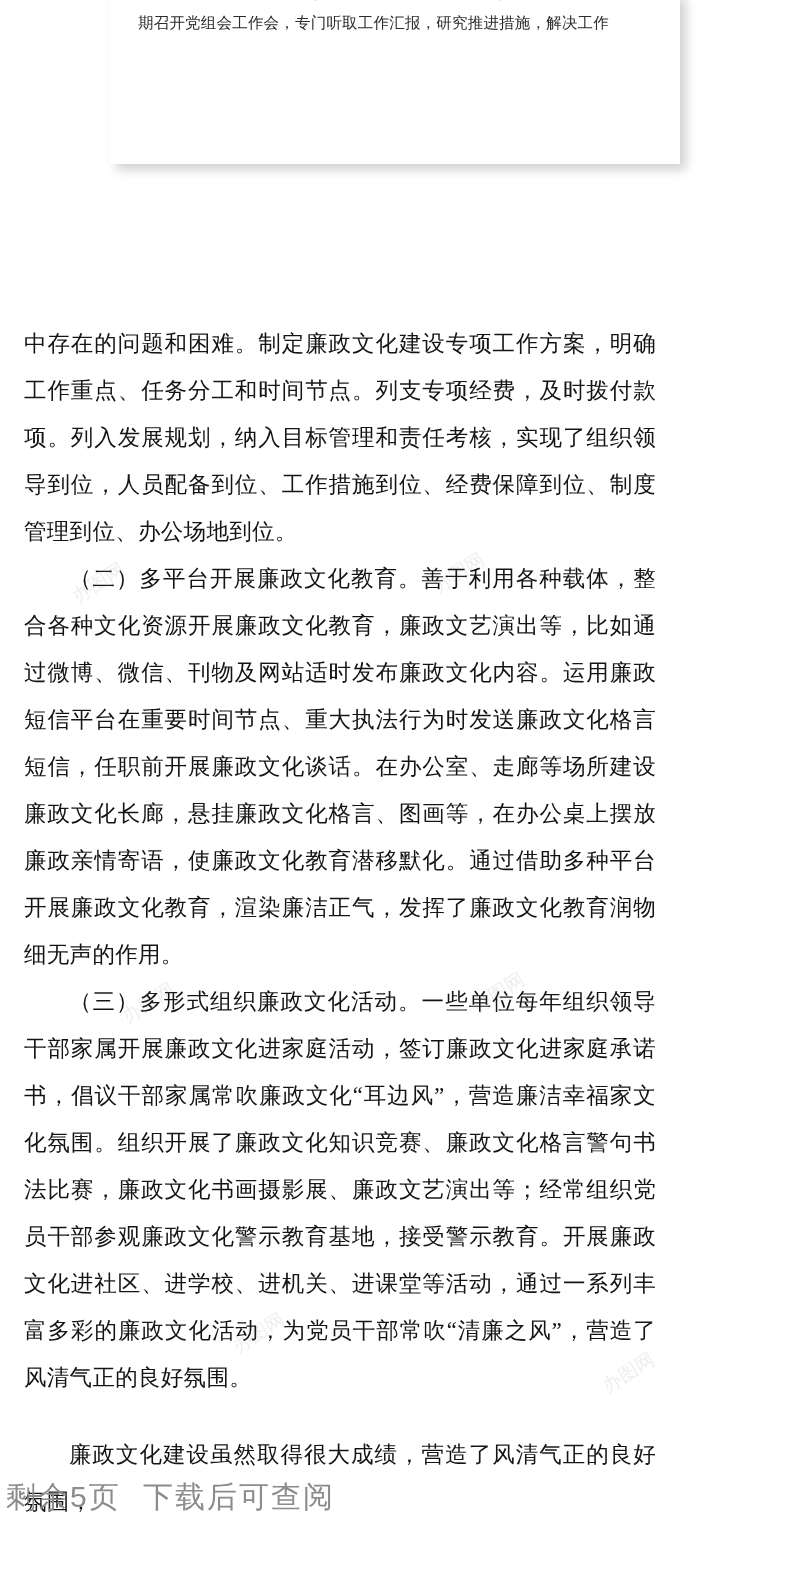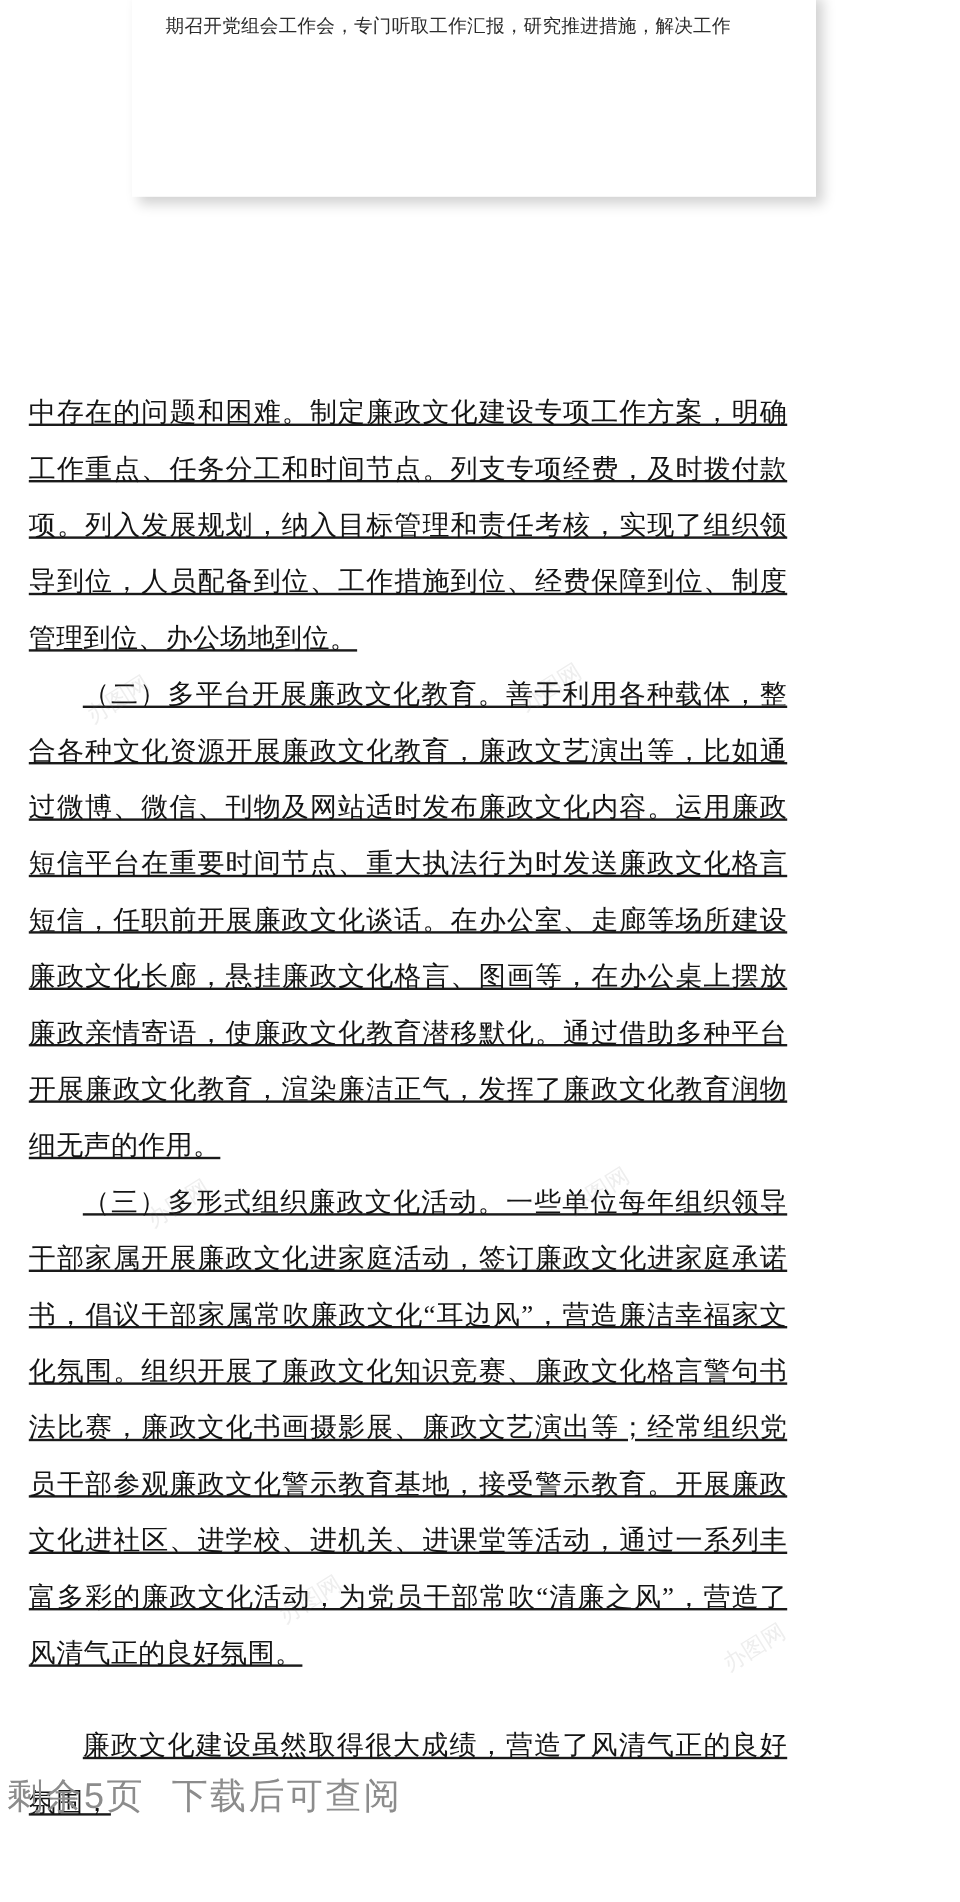--- a/index.html
+++ b/index.html
@@ -51,21 +51,20 @@
   }
 
   
   .doc-body {
     position: absolute;
     left: 0;
     top: 320px;
     width: 680px;
     padding: 0 24px;
     box-sizing: border-box;
-    text-decoration: underline;
   }
   .doc-body p {
     margin: 0;
     font-size: 22.5px;
     line-height: 47px;
     text-align: justify;
     text-justify: inter-ideograph;
     letter-spacing: 0.3px;
     color: #141414;
   }

